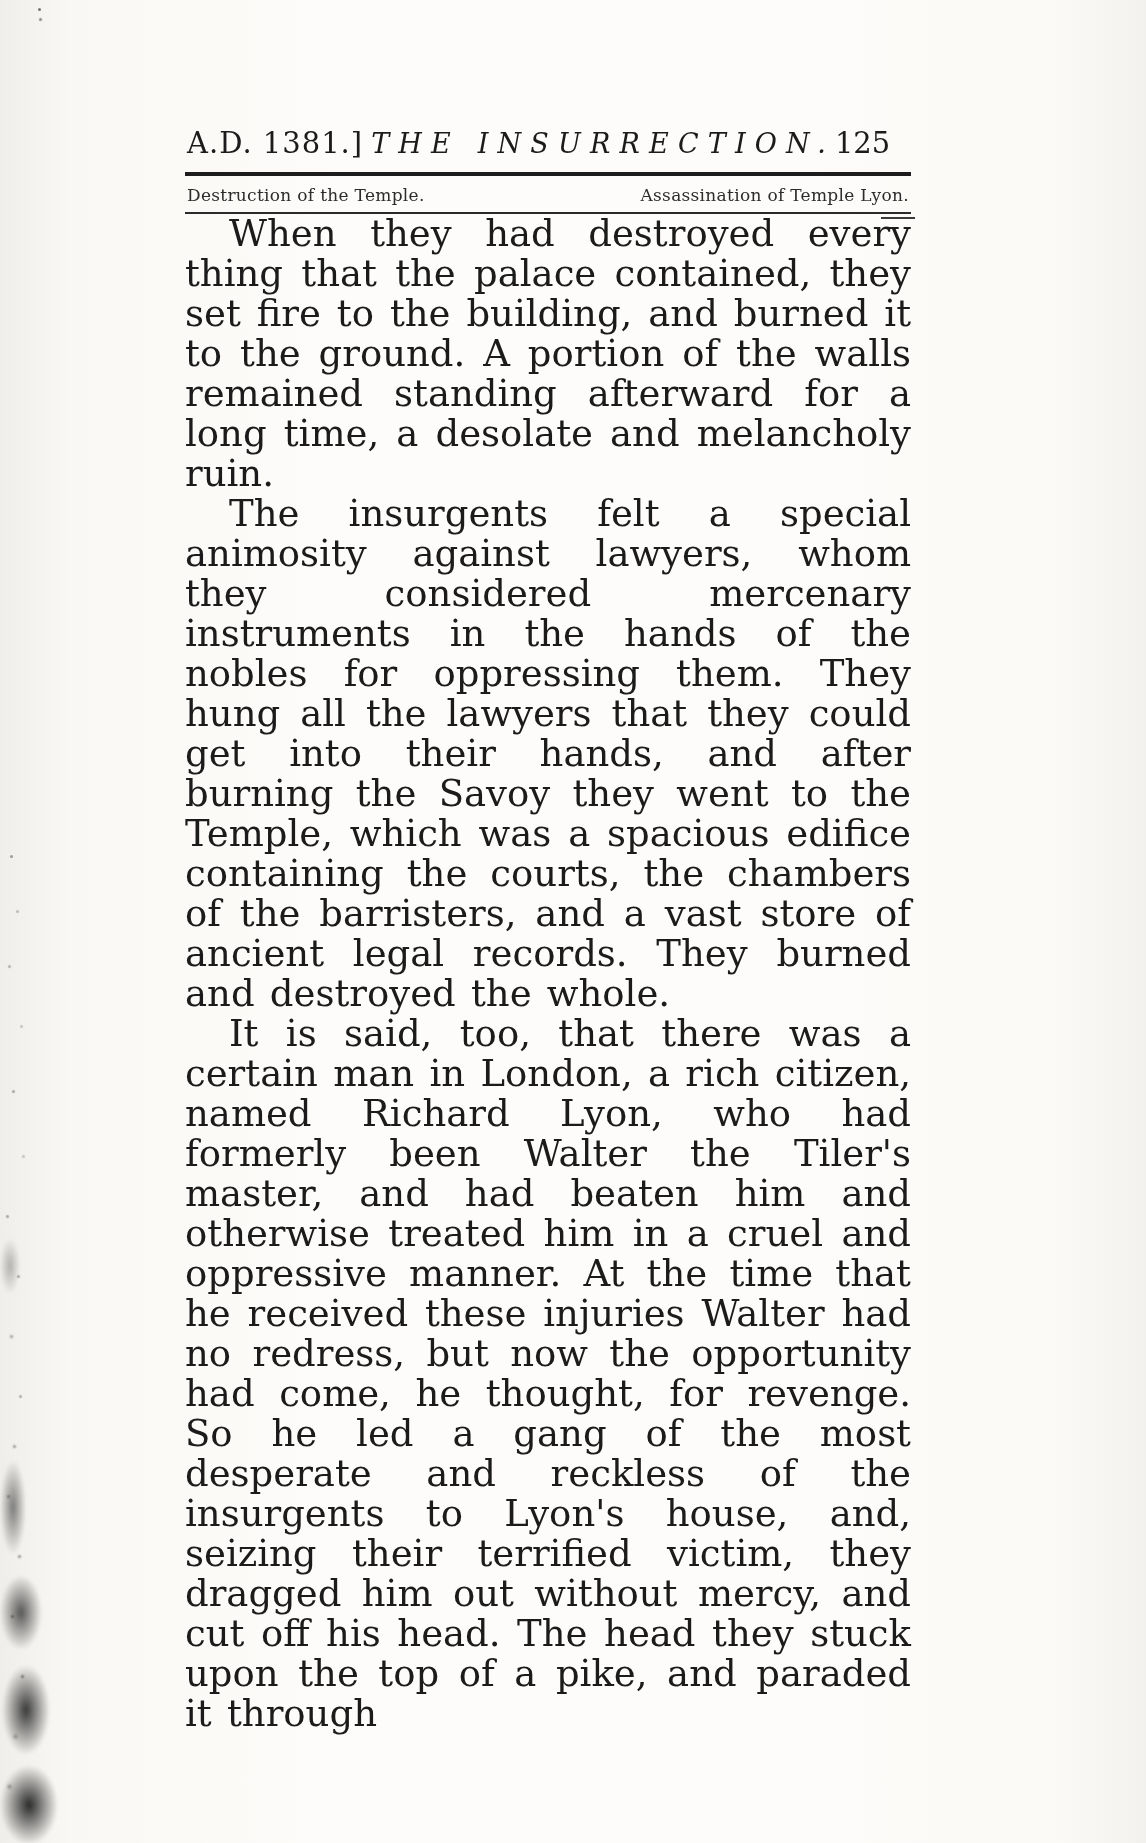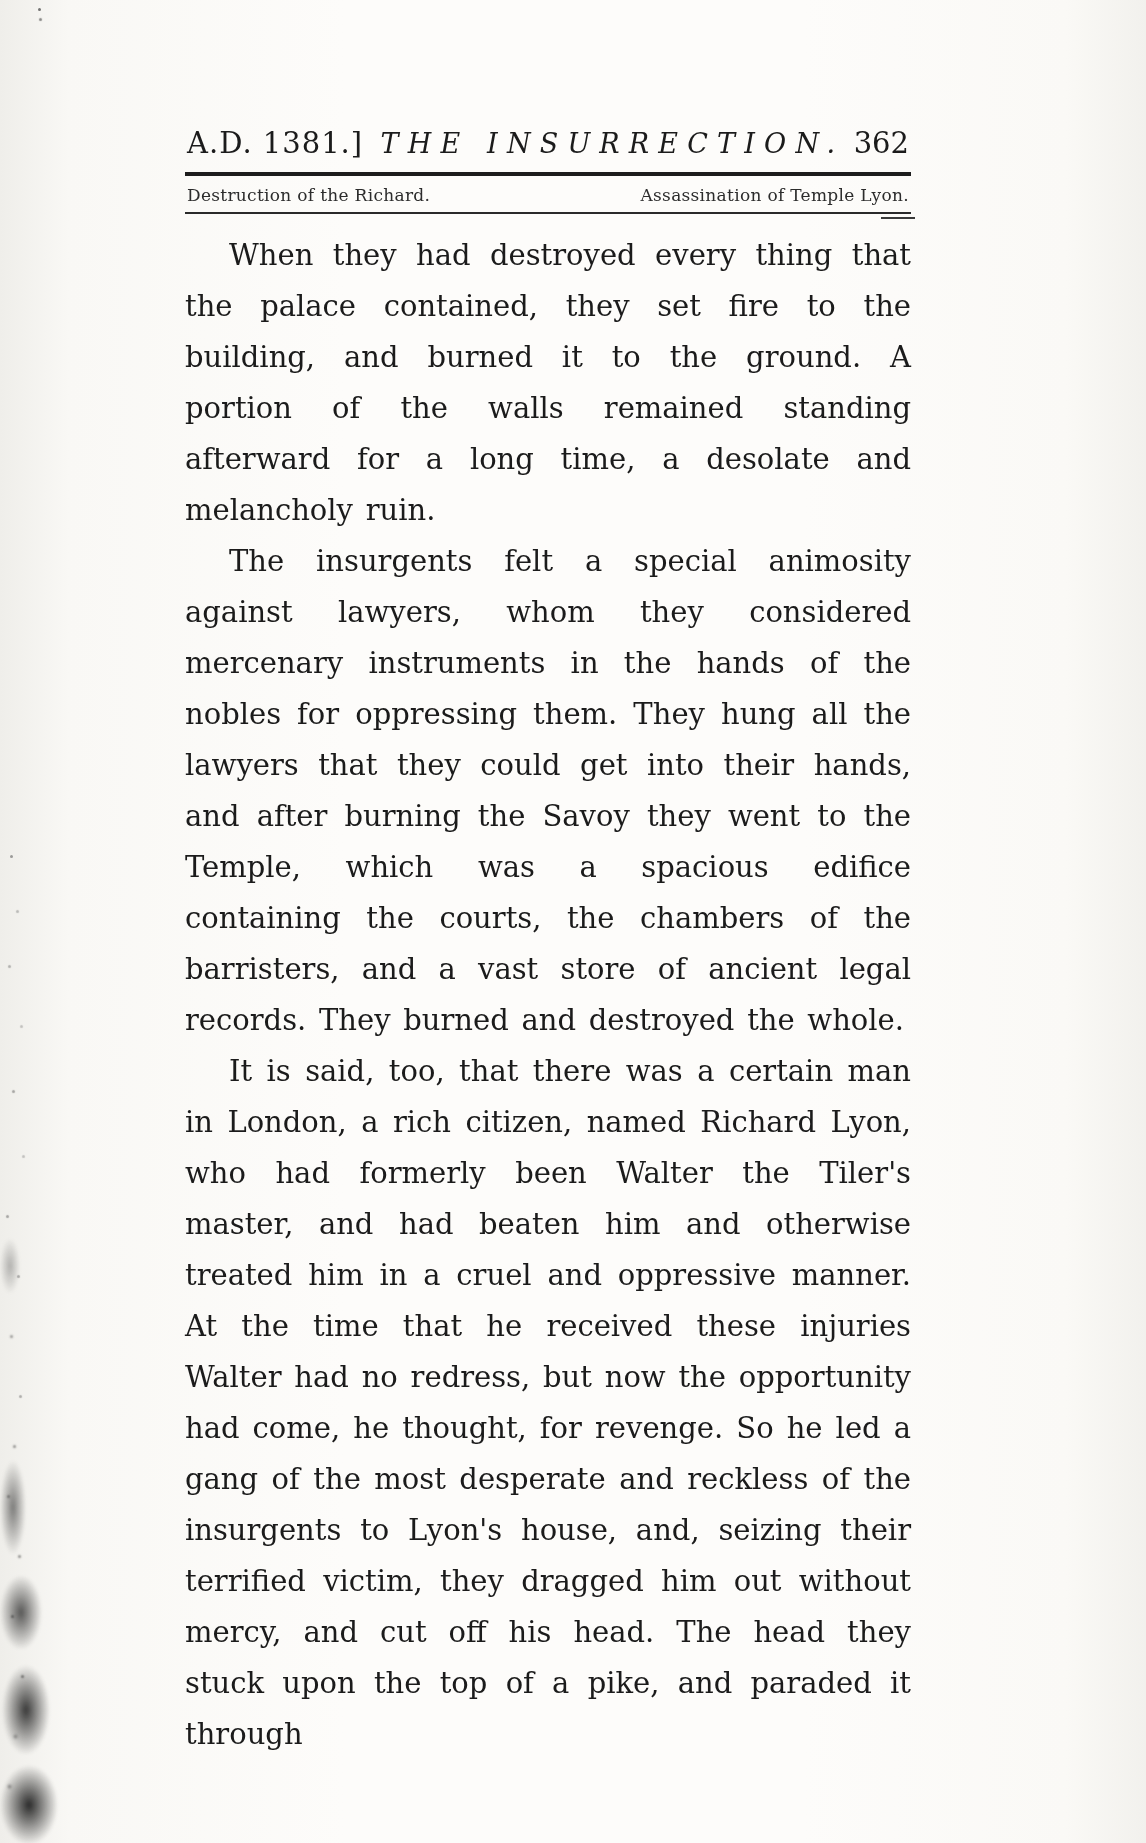--- a/index.html
+++ b/index.html
@@ -23,21 +23,20 @@
   }
   .content {
     position: absolute;
     left: 185px;
     top: 126px;
     width: 726px;
   }
   .header-row {
     display: flex;
     align-items: baseline;
-    justify-content: space-between;
     font-size: 29px;
     padding: 0 2px;
   }
   .header-date {
     letter-spacing: 1px;
     white-space: nowrap;
   }
   .header-title {
     letter-spacing: 0.34em;
     font-size: 27px;
@@ -71,23 +70,22 @@
     
     content: "";
     position: absolute;
     right: -4px;
     top: 3px;
     width: 34px;
     height: 2px;
     background: #3a3a3a;
   }
   .page-body {
-    margin-top: 16px;
-    font-size: 29px;
-    line-height: 51px;
+    font-size: 37px;
+    line-height: 40px;
     text-align: justify;
     word-spacing: 3.5px;
   }
   .page-body p {
     margin: 0;
     text-indent: 44px;
   }
 
   
   .artifact {
@@ -146,27 +144,27 @@
 </head>
 <body>
 
 <div class="page">
 
   <div class="content">
 
     <div class="header-row">
       <span class="header-date">A.D. 1381.]</span>
       <span class="header-title">THE INSURRECTION.</span>
-      <span class="page-number">362</span>
+      <span class="page-number">125</span>
     </div>
 
     <div class="header-rule"></div>
 
     <div class="running-heads">
-      <span>Destruction of the Richard.</span>
+      <span>Destruction of the Temple.</span>
       <span>Assassination of Temple Lyon.</span>
     </div>
 
     <div class="running-head-rule"></div>
 
     <div class="page-body">
       <p>When they had destroyed every thing that the palace contained, they set fire to the building, and burned it to the ground.  A portion of the walls remained standing afterward for a long time, a desolate and melancholy ruin.</p>
       <p>The insurgents felt a special animosity against lawyers, whom they considered mercenary instruments in the hands of the nobles for oppressing them.  They hung all the lawyers that they could get into their hands, and after burning the Savoy they went to the Temple, which was a spacious edifice containing the courts, the chambers of the barristers, and a vast store of ancient legal records.  They burned and destroyed the whole.</p>
       <p>It is said, too, that there was a certain man in London, a rich citizen, named Richard Lyon, who had formerly been Walter the Tiler's master, and had beaten him and otherwise treated him in a cruel and oppressive manner.  At the time that he received these injuries Walter had no redress, but now the opportunity had come, he thought, for revenge.  So he led a gang of the most desperate and reckless of the insurgents to Lyon's house, and, seizing their terrified victim, they dragged him out without mercy, and cut off his head.  The head they stuck upon the top of a pike, and paraded it through</p>
     </div>

